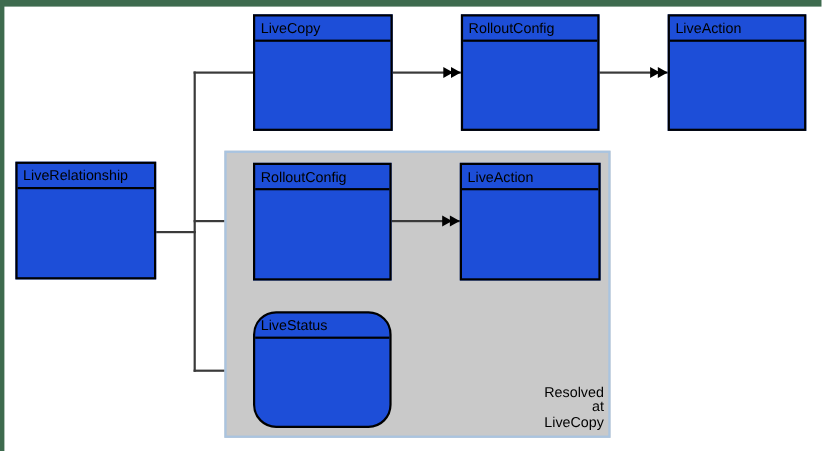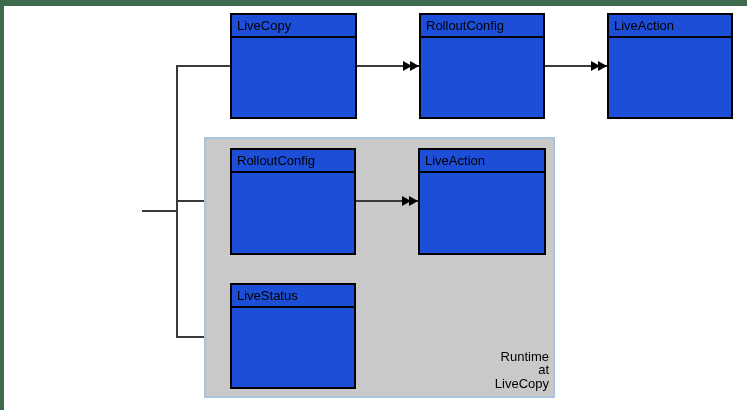--- a/index.html
+++ b/index.html
@@ -108,21 +108,21 @@
 
   <div class="conn-h" style="left:176px; top:200px; width:54px;">
     <span class="ah ah-1"></span>
     <span class="ah ah-2"></span>
   </div>
 
   <div class="conn-h" style="left:176px; top:336px; width:56px;"></div>
 
   <div class="runtime-group">
     <div class="runtime-note">
-      <div>Runtime</div>
+      <div>Resolved</div>
       <div>at</div>
       <div>LiveCopy</div>
     </div>
   </div>
 
   <div class="conn-h" style="left:356px; top:200px; width:62px;">
     <span class="ah ah-1"></span>
     <span class="ah ah-2"></span>
   </div>
 
@@ -134,29 +134,33 @@
   <div class="uml-box" style="left:419px; top:13px; width:126px; height:106px;">
     <div class="uml-title">RolloutConfig</div>
     <div class="uml-body"></div>
   </div>
 
   <div class="uml-box" style="left:607px; top:13px; width:126px; height:106px;">
     <div class="uml-title">LiveAction</div>
     <div class="uml-body"></div>
   </div>
 
+  <div class="uml-box" style="left:14px; top:147px; width:128px; height:107px;">
+    <div class="uml-title">LiveRelationship</div>
+    <div class="uml-body"></div>
+  </div>
 
   <div class="uml-box" style="left:230px; top:148px; width:126px; height:107px;">
     <div class="uml-title">RolloutConfig</div>
     <div class="uml-body"></div>
   </div>
 
   <div class="uml-box" style="left:418px; top:148px; width:128px; height:107px;">
     <div class="uml-title">LiveAction</div>
     <div class="uml-body"></div>
   </div>
 
-  <div class="uml-box" style="left:230px; top:283px; width:126px; height:106px;">
+  <div class="uml-box" style="left:230px; top:283px; width:126px; height:106px;border-radius:21px;">
     <div class="uml-title">LiveStatus</div>
     <div class="uml-body"></div>
   </div>
 
 </div>
 
 </body></html>

